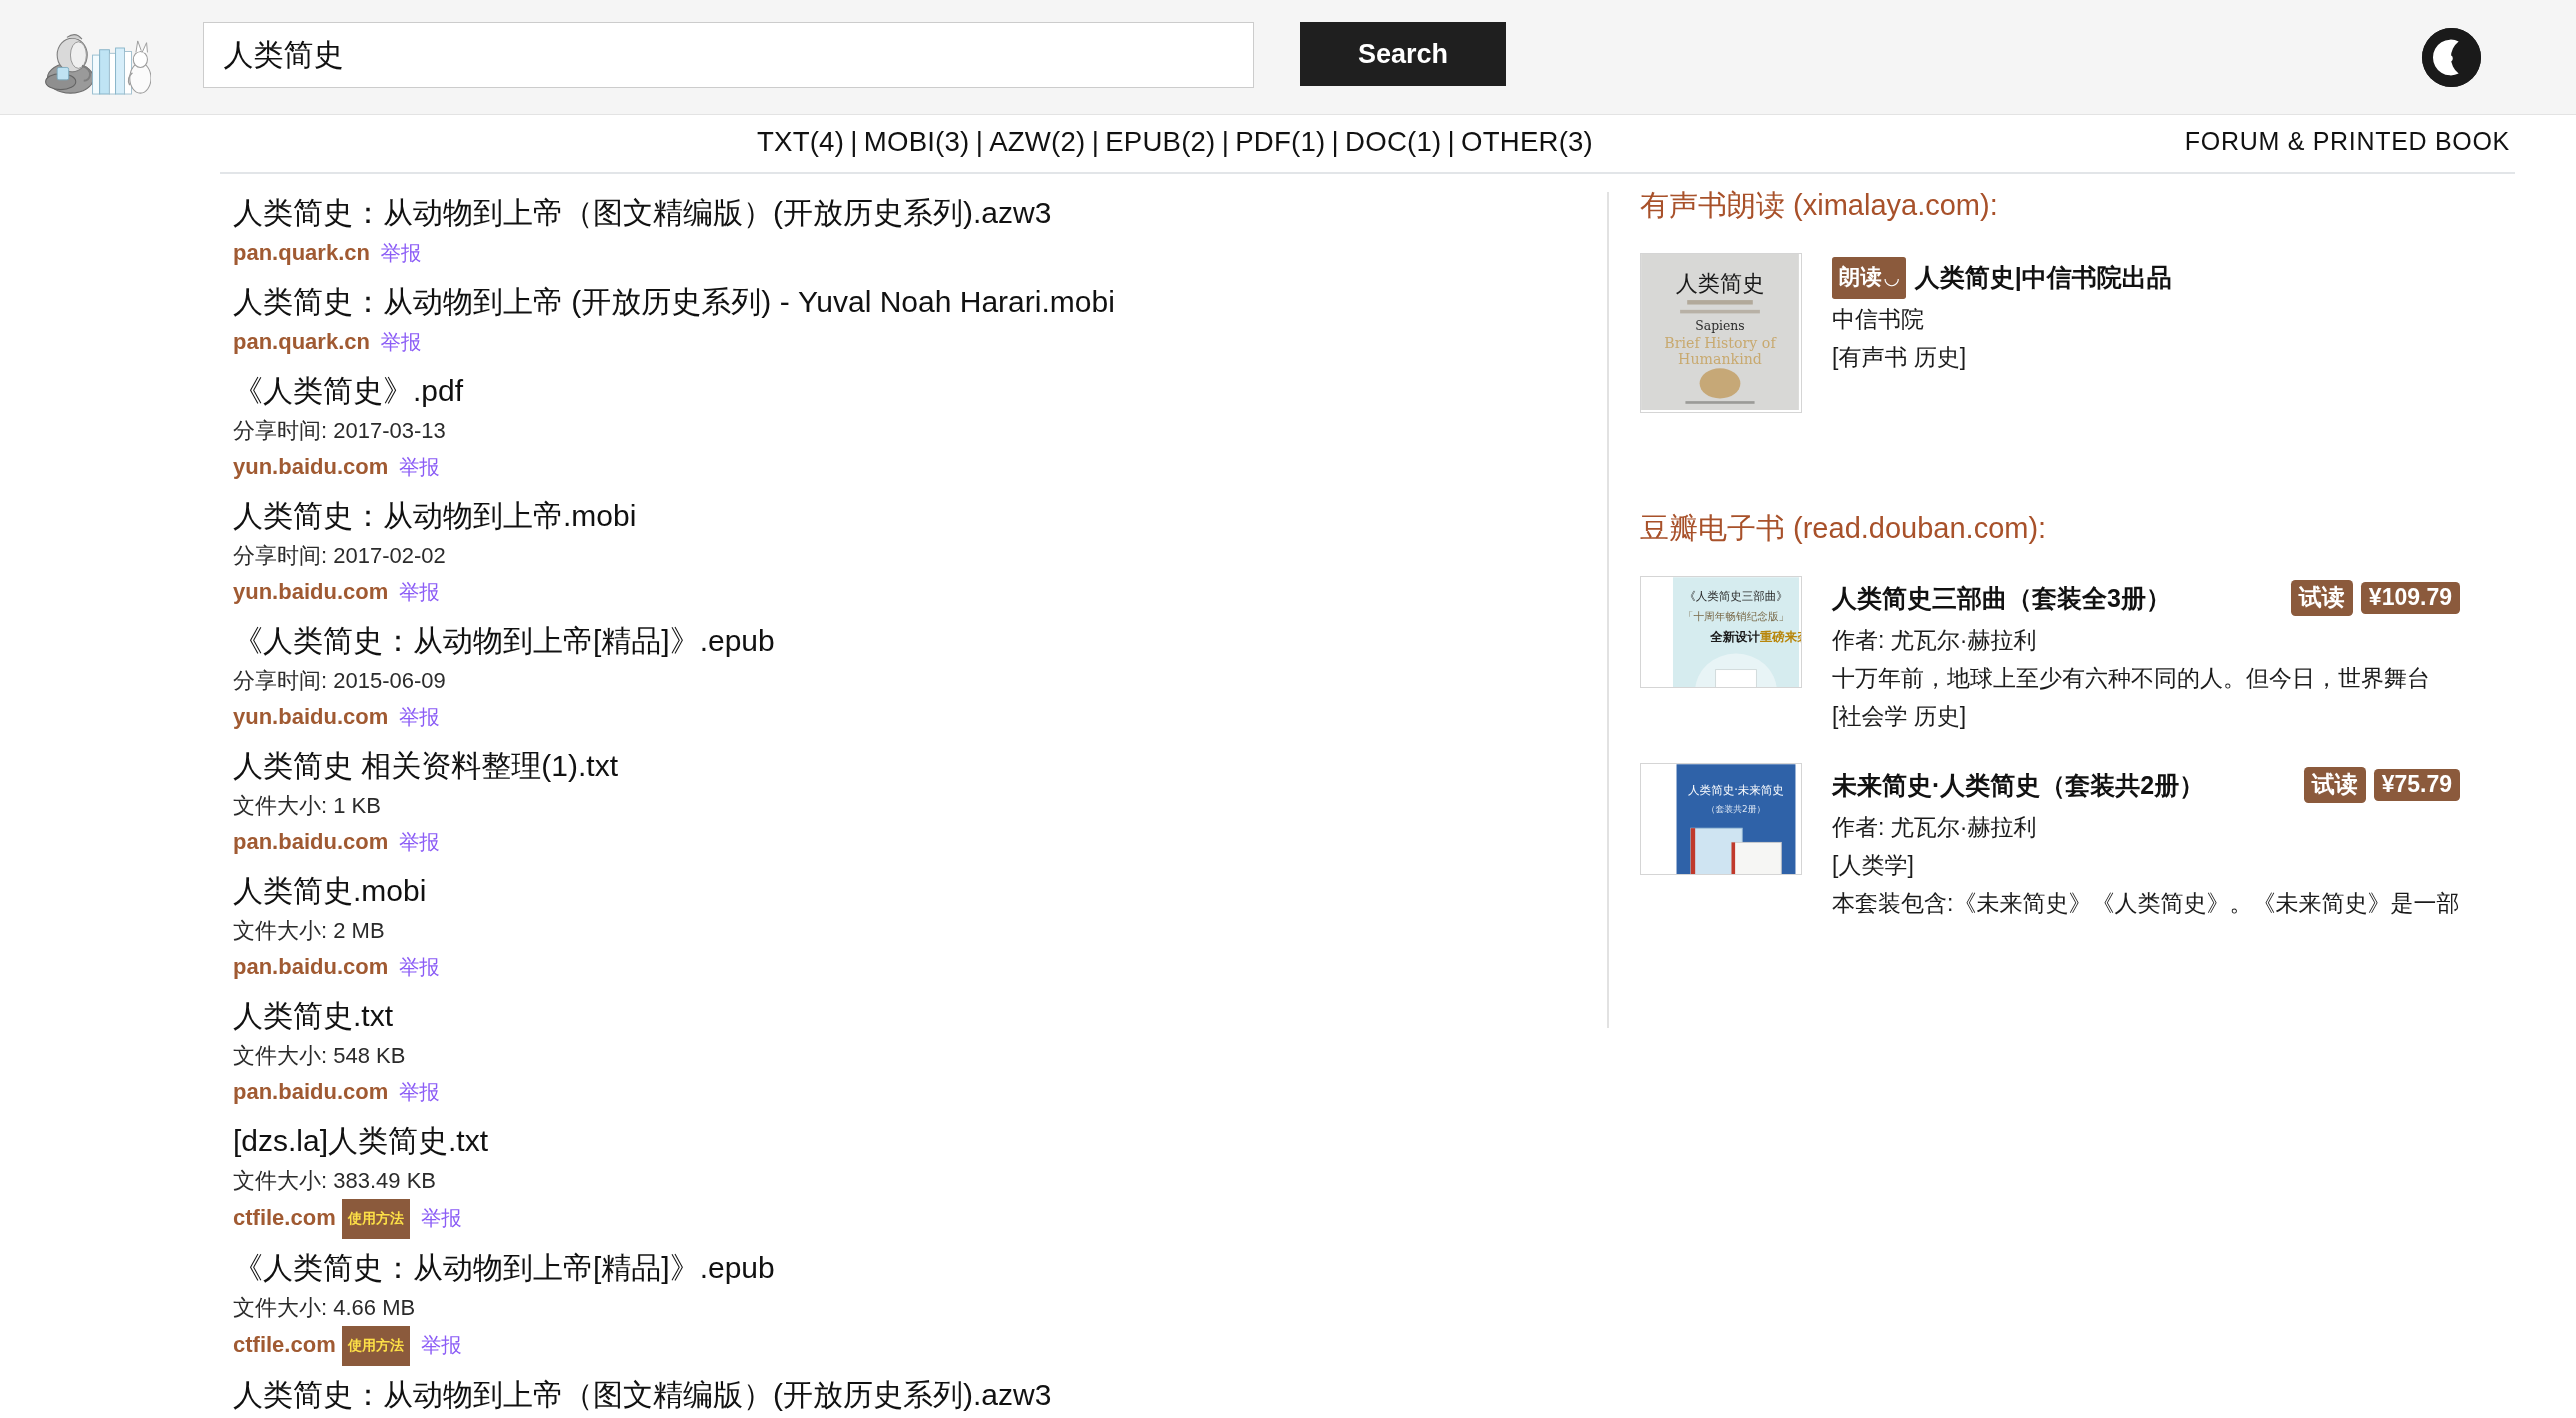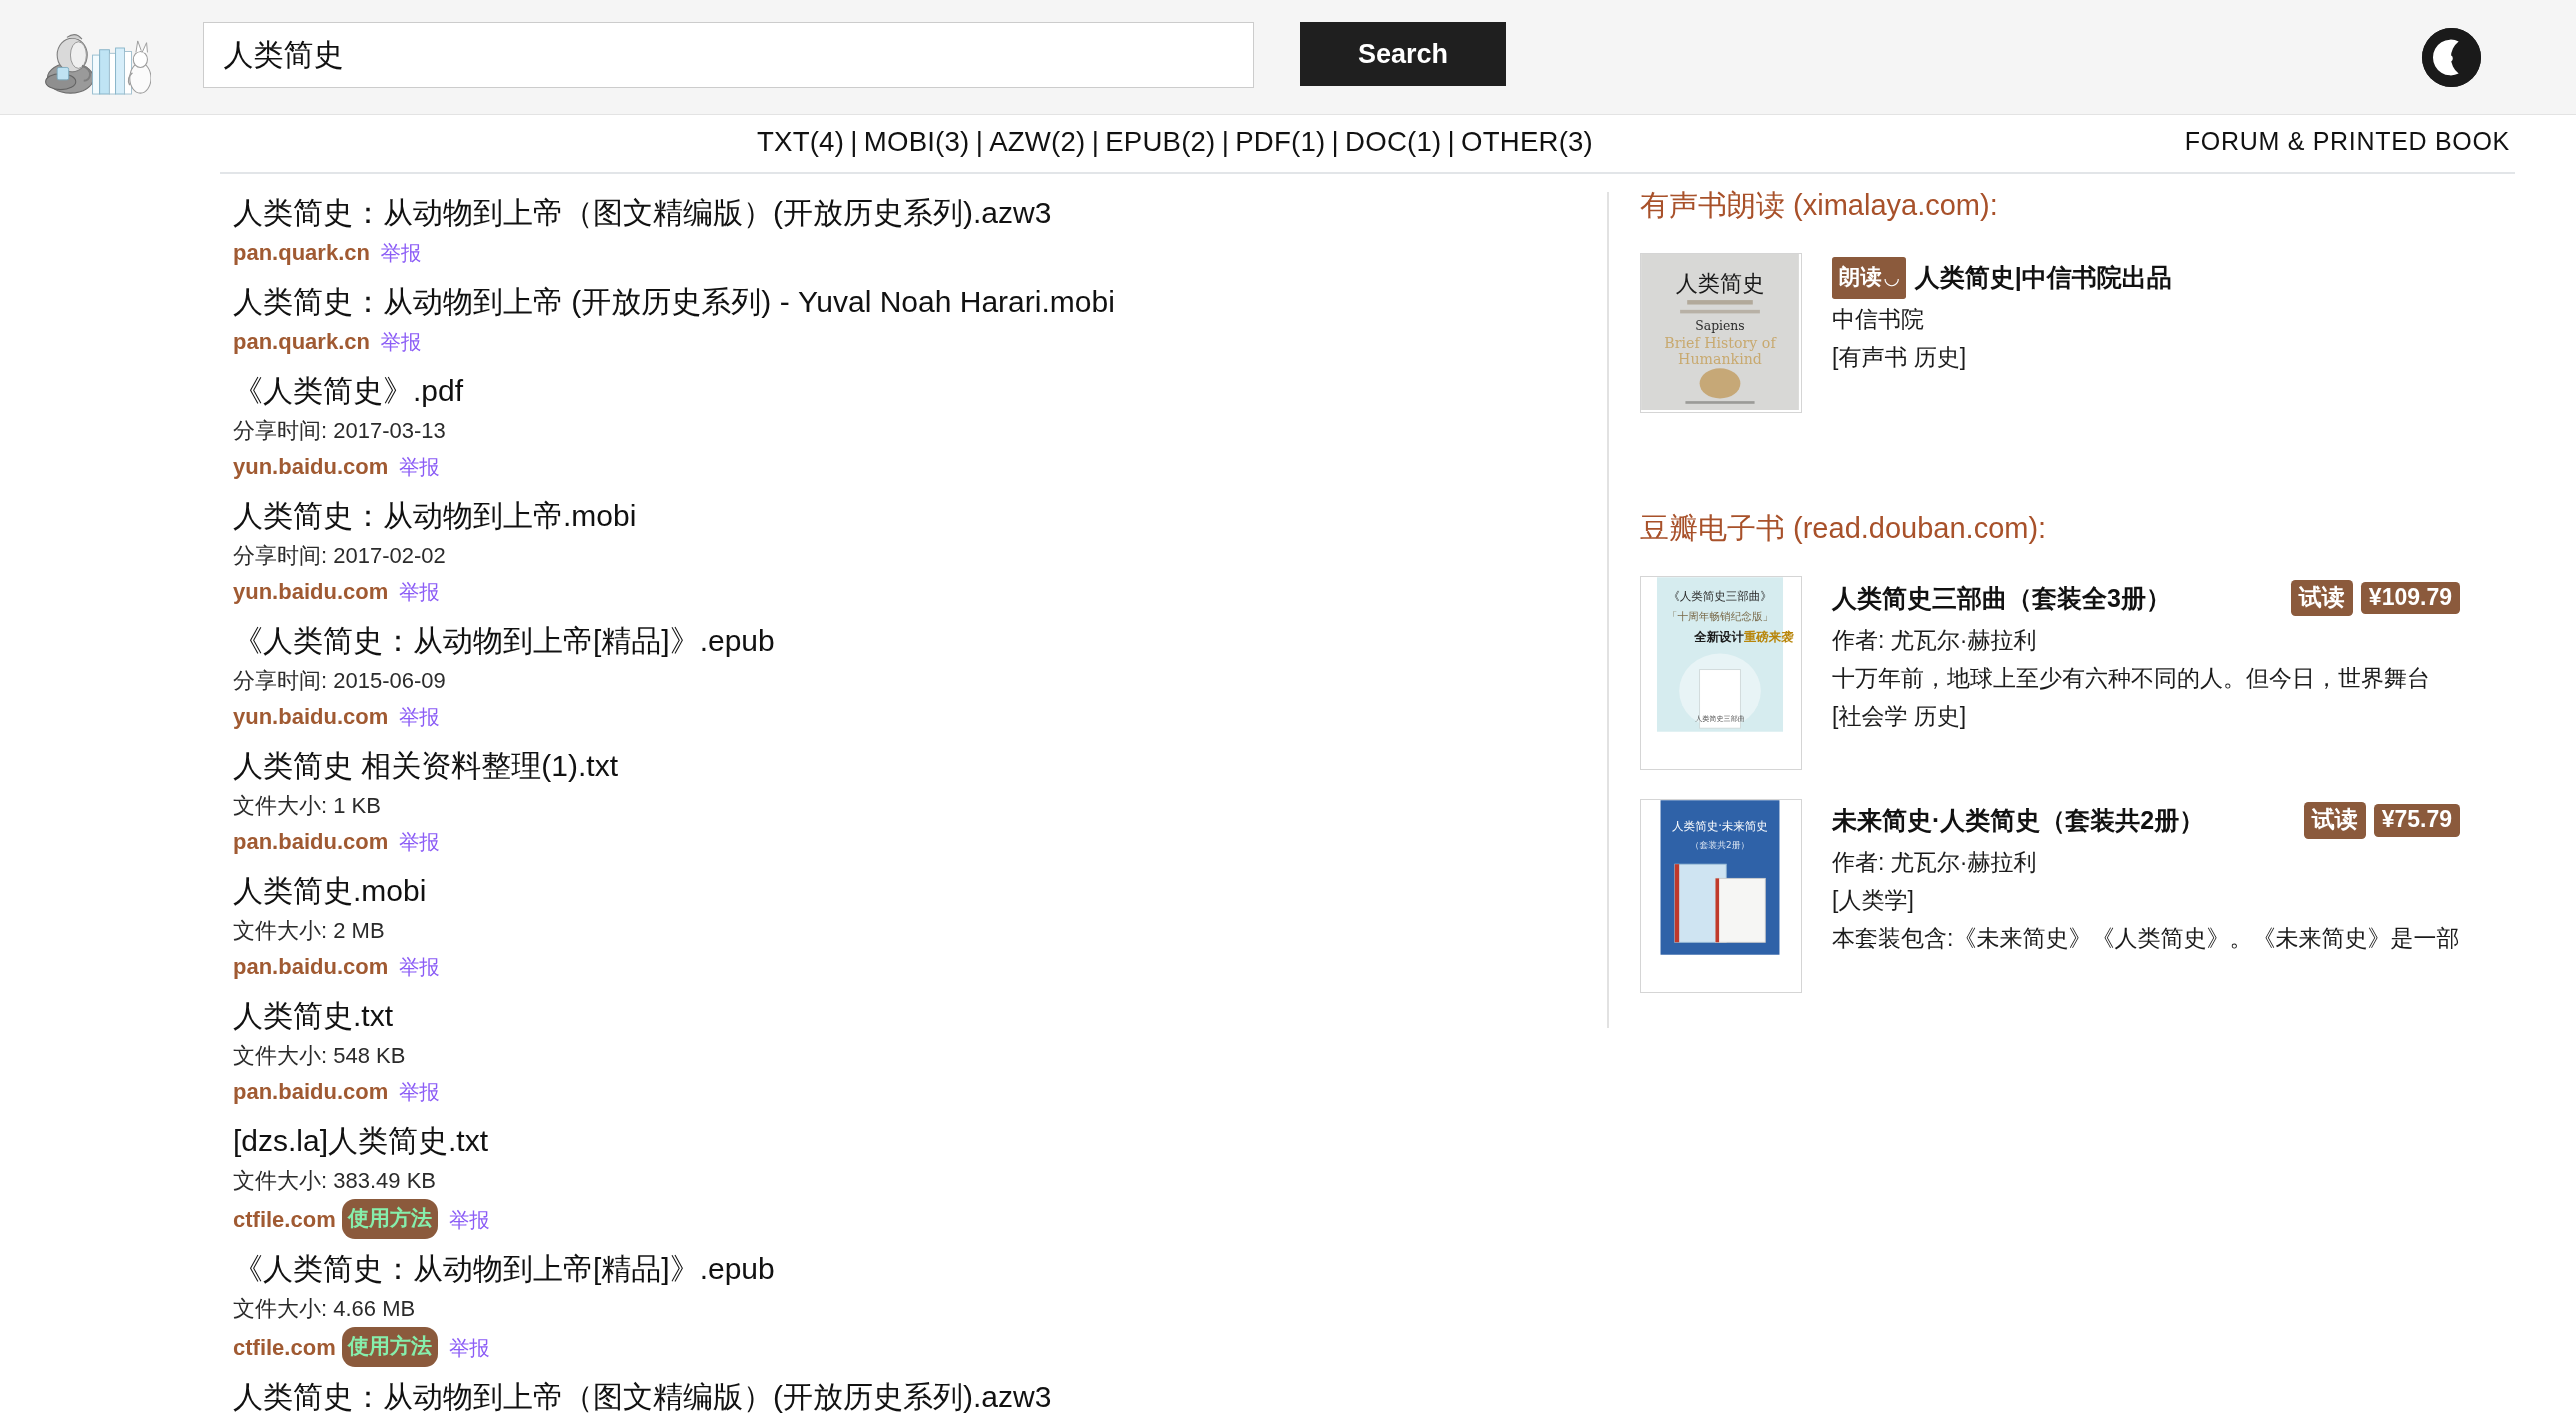--- a/index.html
+++ b/index.html
@@ -125,26 +125,26 @@
   }
   .src-link {
     font-size: 22px;
     font-weight: bold;
     color: #a05a32;
     text-decoration: none;
     cursor: pointer;
   }
   .howto-badge {
     display: inline-block;
-    font-size: 21px;
-    font-weight: bold;
-    color: #86efac;
+    font-size: 14px;
+    font-weight: bold;
+    color: #fde047;
     background: #8b5a3c;
     padding: 0.9px 6.2px 2.7px 6.2px;
-    border-radius: 13px;
+    border-radius: 0;
     margin-left: 6.2px;
     vertical-align: 1.8px;
     cursor: pointer;
   }
   .report-link {
     font-size: 20.4px;
     color: #8b5cf6;
     margin-left: 10.7px;
     text-decoration: none;
     cursor: pointer;
@@ -170,21 +170,21 @@
     position: relative;
   }
   .cover {
     width: 162px; height: 160px;
     border: 1.8px solid #d5d5d5;
     background: #ffffff;
     flex: 0 0 auto;
     overflow: hidden;
     position: relative;
   }
-  .cover.tall { height: 194px; }
+  .cover.tall { height: 112px; padding-left: 16px; }
   .cover svg { display:block; }
 
   .card-body {
     margin-left: 30px;
     padding-top: 3.6px;
     flex: 1 1 auto;
     min-width: 0;
   }
   .card-title-row {
     white-space: nowrap;

